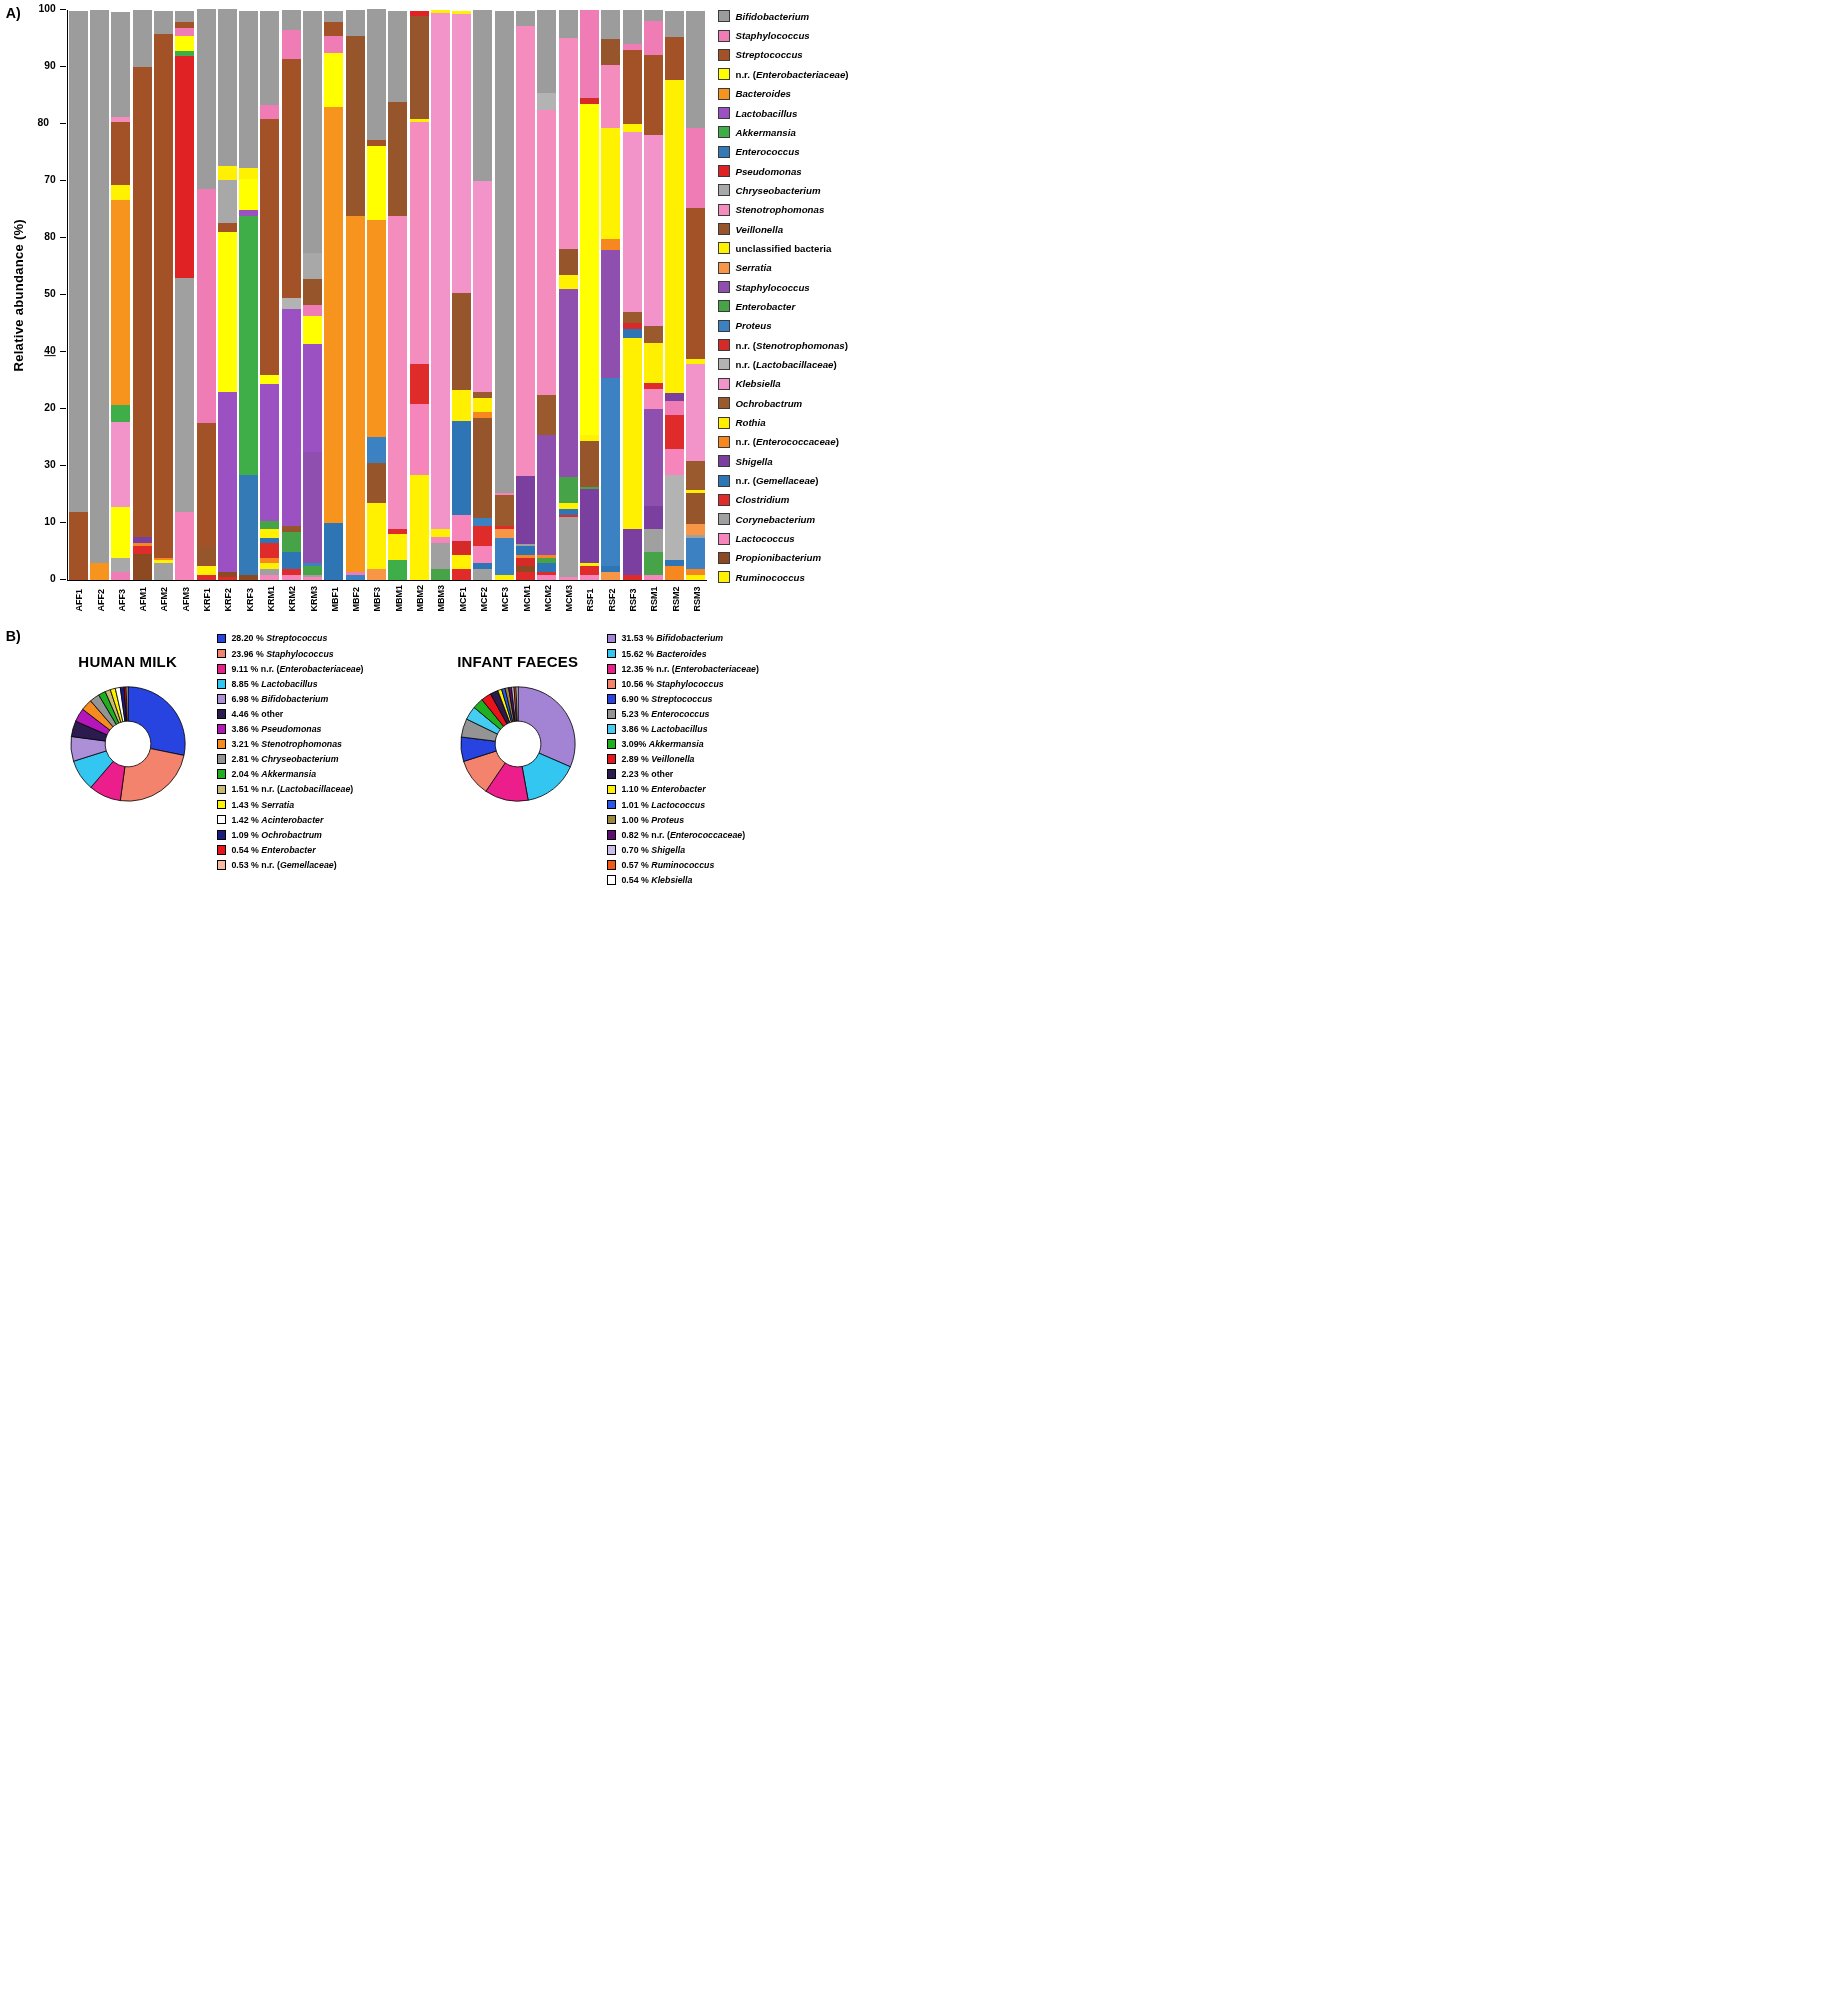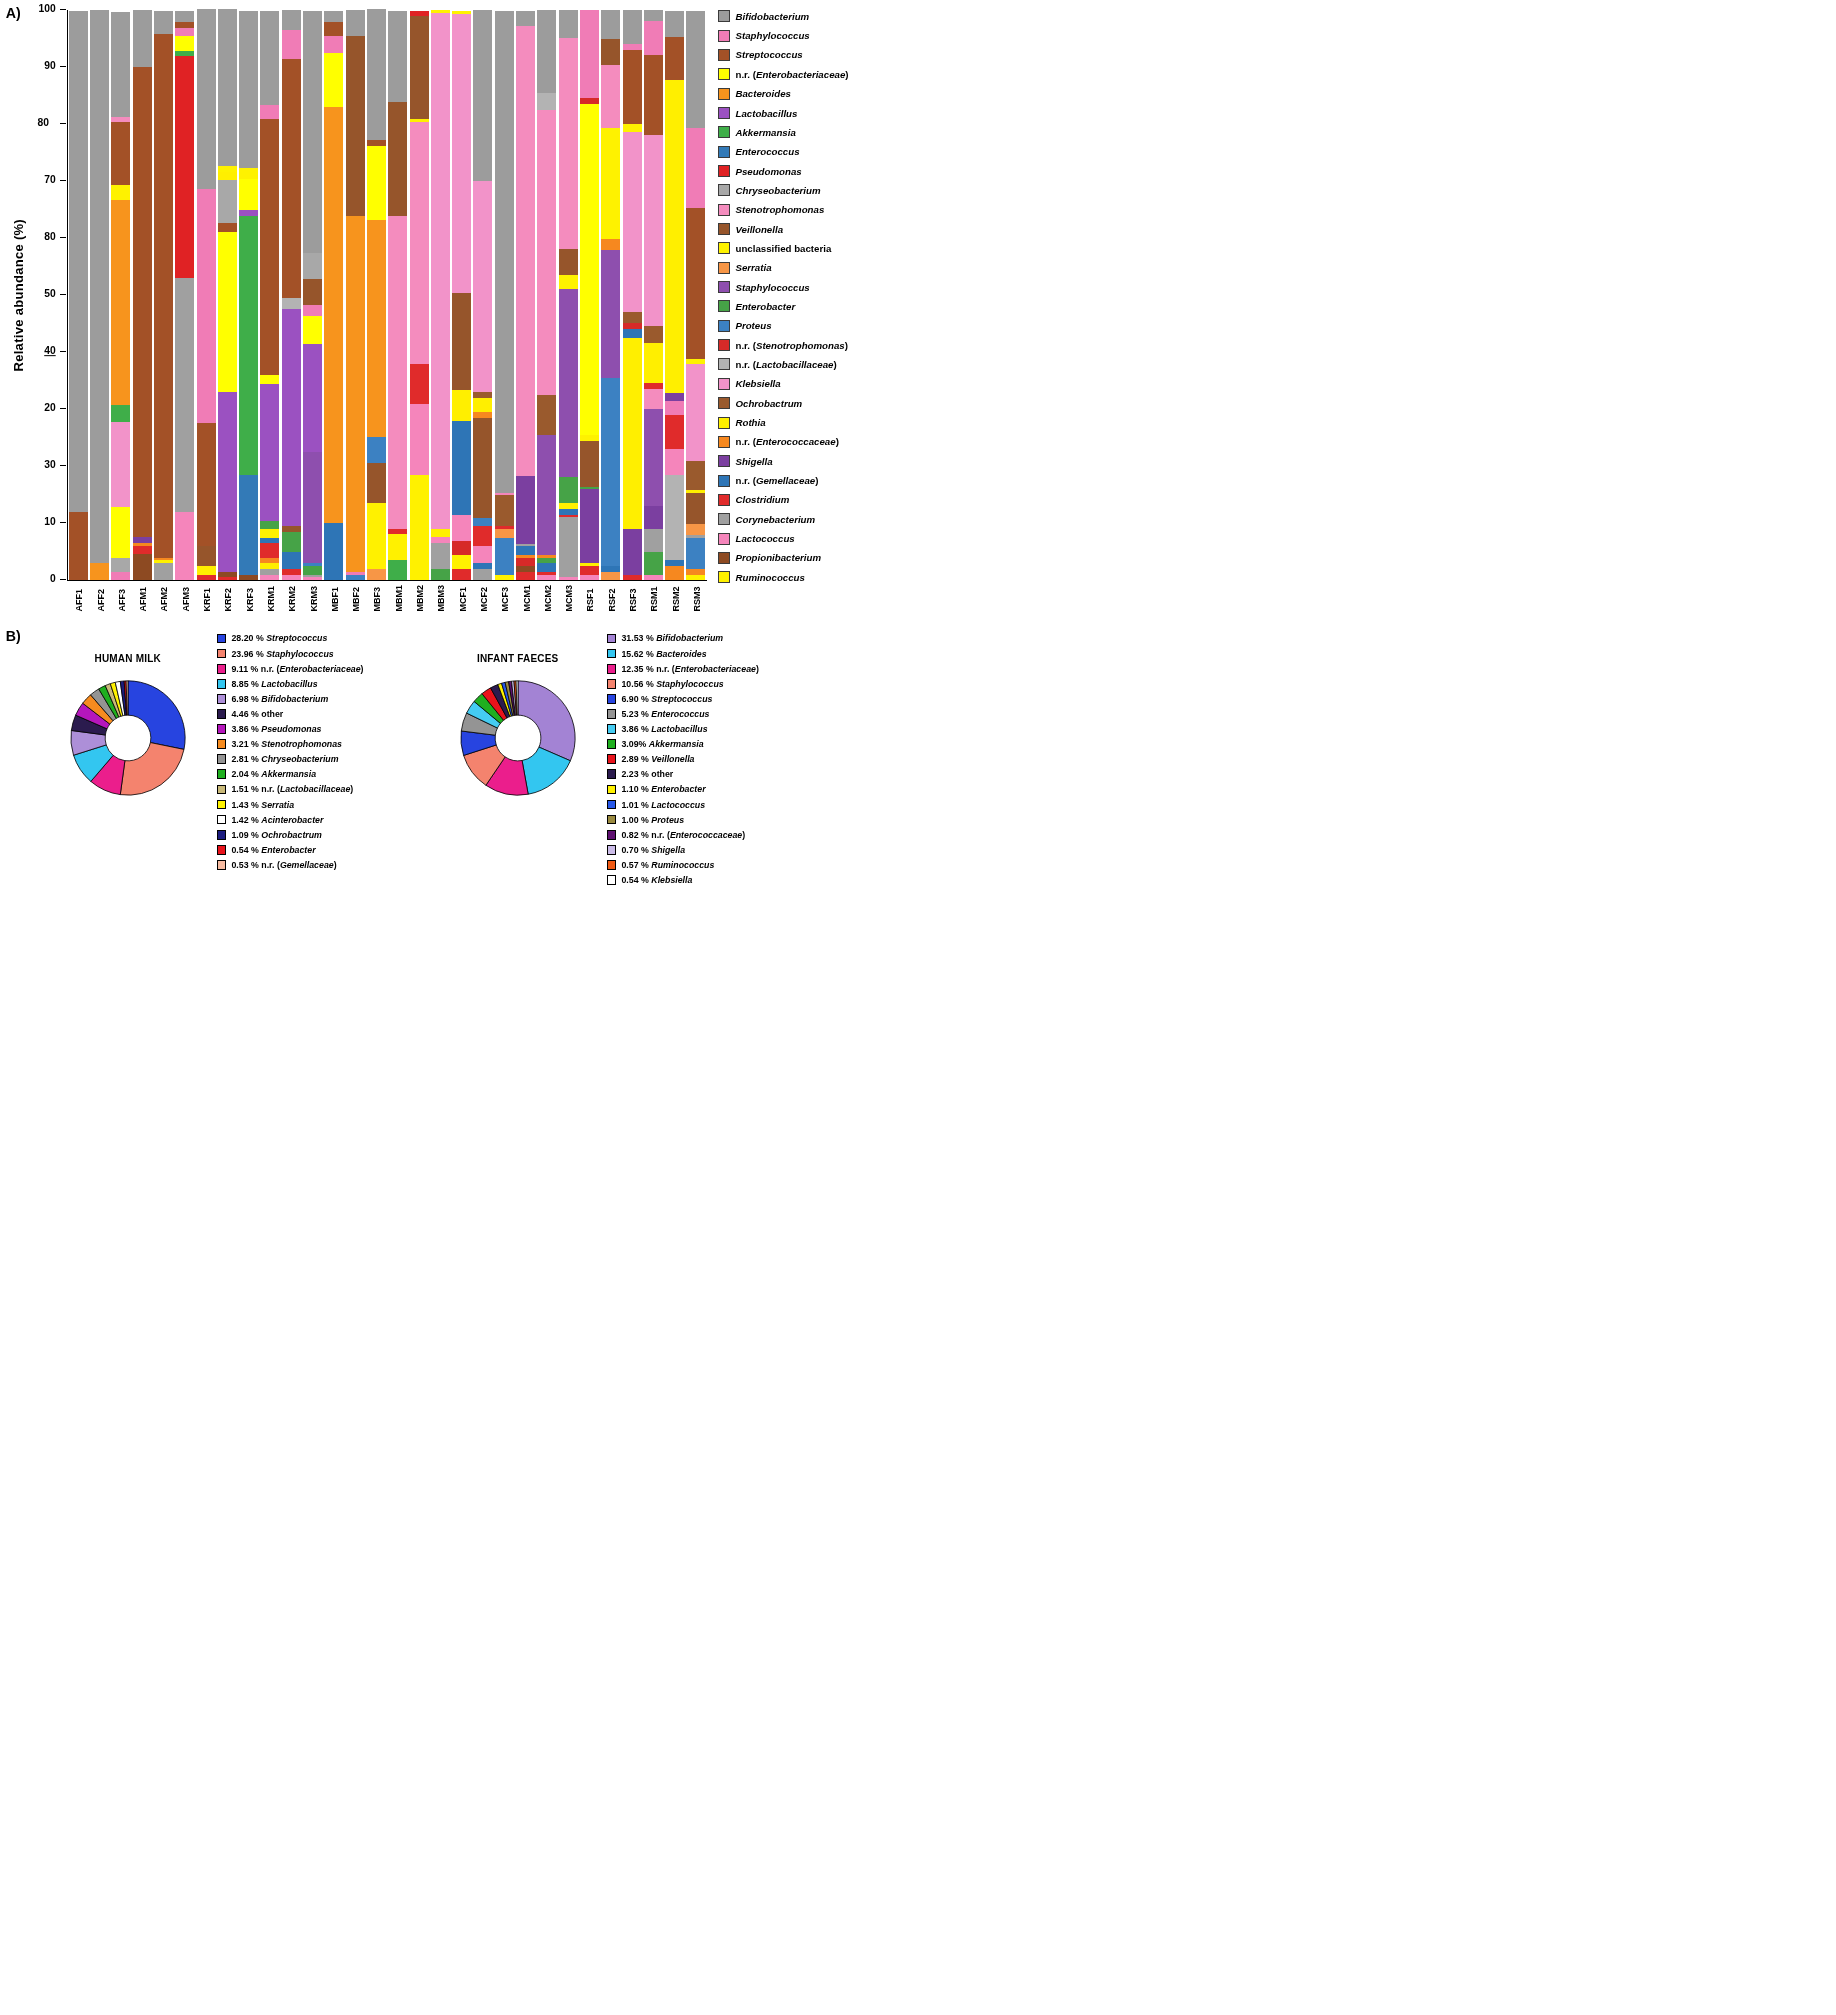--- a/index.html
+++ b/index.html
@@ -22,21 +22,21 @@
   .xlab{width:19px;flex:none;display:flex;justify-content:center;}
   .xlab span{writing-mode:vertical-rl;transform:rotate(180deg);font-size:9px;}
   .legend-a{margin-left:10.3px;height:573px;display:flex;flex-direction:column;justify-content:space-between;flex:none;}
   .litem-a{display:flex;align-items:center;gap:5.7px;}
   .swatch-a{width:12px;height:12px;flex:none;border:0.6px solid #3a3a3a;box-sizing:border-box;}
   .litem-a .ltext{font-size:9.7px;white-space:nowrap;}
   
   .panel-b{margin-top:16px;}
   .pies-row{display:flex;padding-left:33px;padding-top:3.4px;}
   .pie-group{width:178px;display:flex;flex-direction:column;align-items:center;flex:none;}
-  .pie-title{font-size:10px;margin-top:21.7px;letter-spacing:0.2px;}
+  .pie-title{font-size:15px;margin-top:21.7px;letter-spacing:0.2px;}
   svg.donut{margin-top:13.7px;}
   .legend-b{display:flex;flex-direction:column;gap:5.1px;flex:none;width:212px;padding-top:2.3px;}
   .litem{display:flex;align-items:center;gap:5.1px;}
   .swatch-b{width:9.7px;height:9.7px;flex:none;border:0.9px solid #000;box-sizing:border-box;}
   .litem .ltext{font-size:8.8px;white-space:nowrap;}
 </style>
 </head>
 <body>
 
 <div class="figure">

